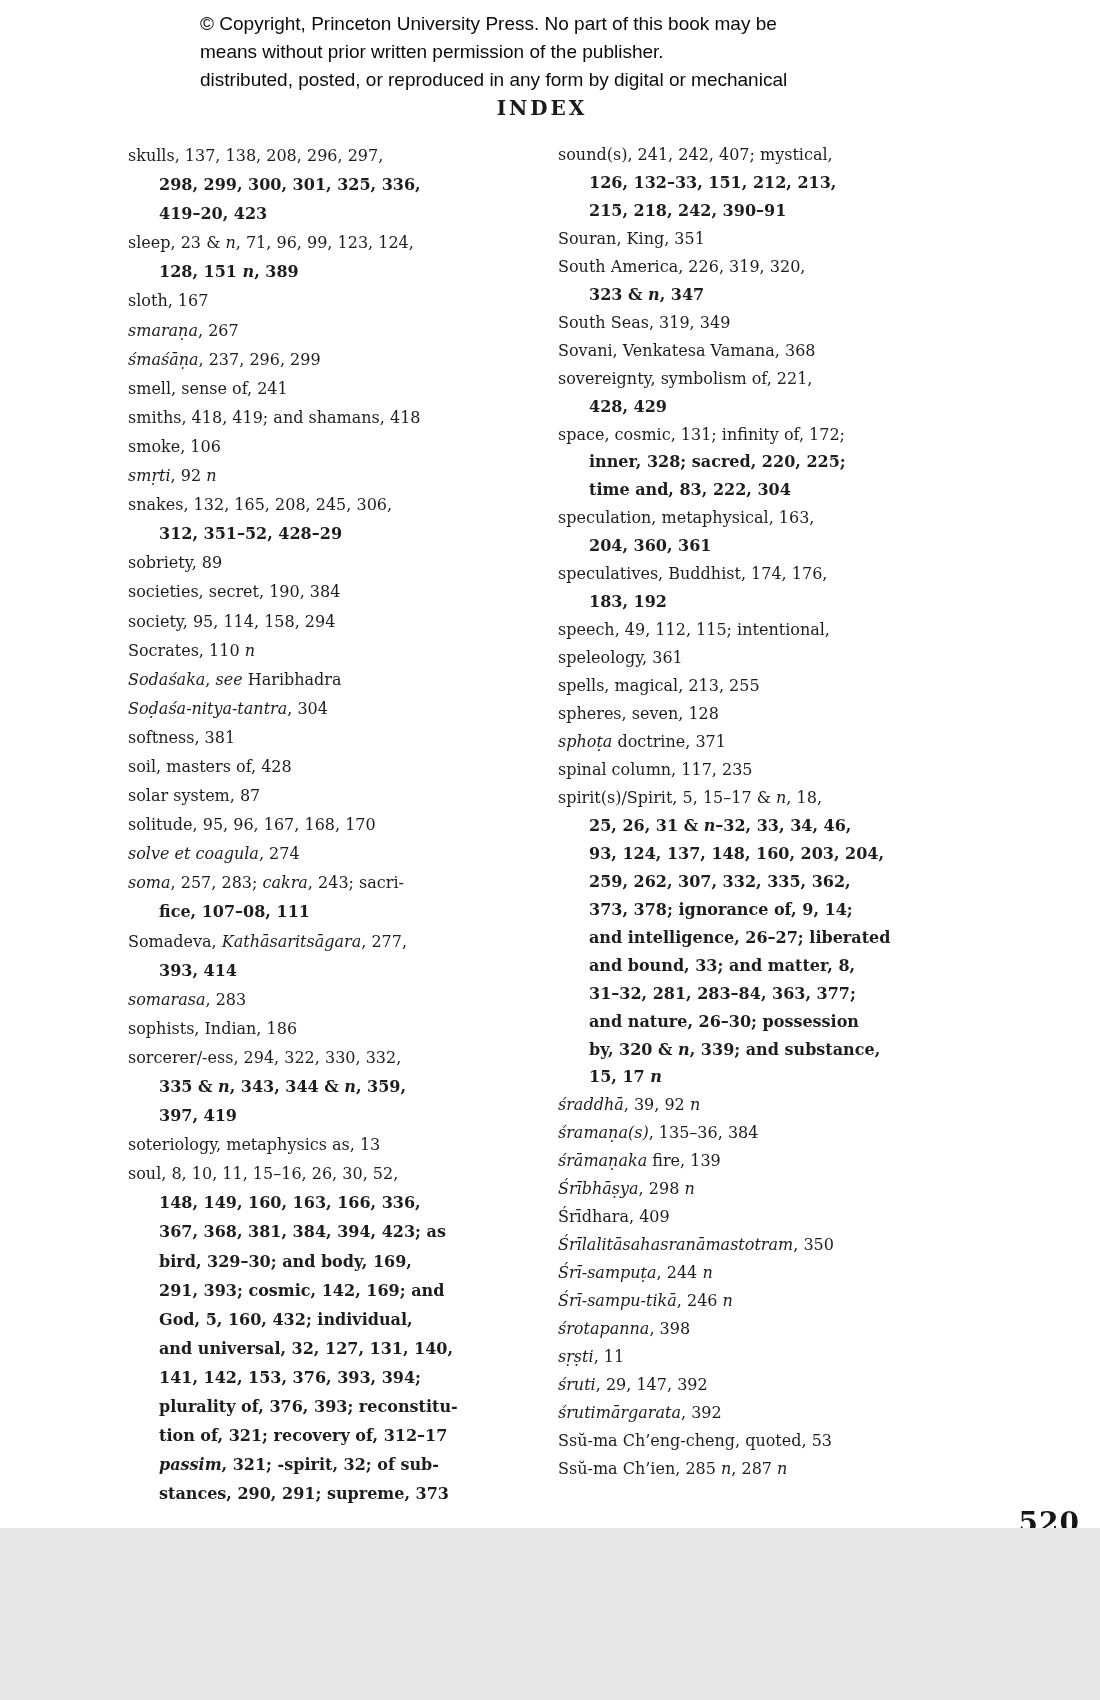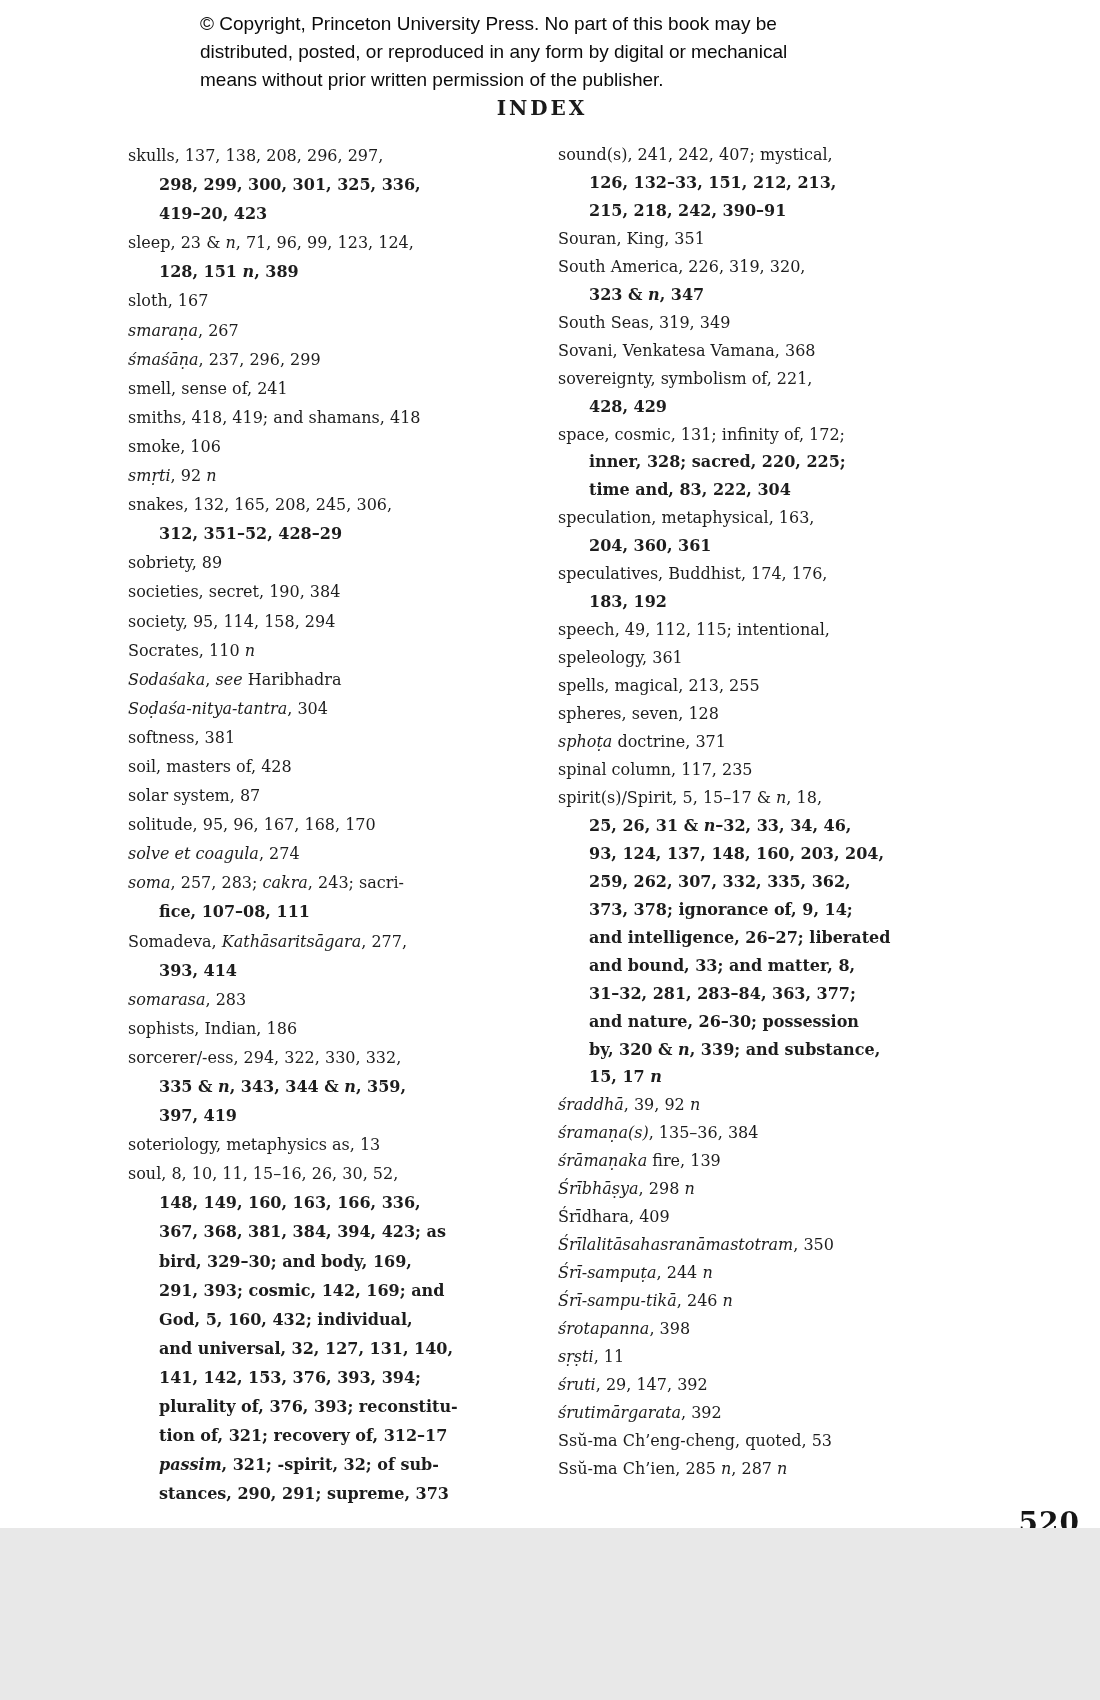--- a/index.html
+++ b/index.html
@@ -69,22 +69,22 @@
     color: #0b0b0b;
   }
 </style>
 </head>
 <body>
 
 <div class="page">
 
   <div class="copyright">
     <div>© Copyright, Princeton University Press. No part of this book may be</div>
+    <div>means without prior written permission of the publisher.</div>
     <div>distributed, posted, or reproduced in any form by digital or mechanical</div>
-    <div>means without prior written permission of the publisher.</div>
   </div>
 
   <h1 class="index-title">INDEX</h1>
 
   <div class="col col-left">
       <div class="idx-line"><span>skulls, 137, 138, 208, 296, 297,</span></div>
       <div class="idx-line ind"><span>298, 299, 300, 301, 325, 336,</span></div>
       <div class="idx-line ind"><span>419–20, 423</span></div>
       <div class="idx-line"><span>sleep, 23 &amp; </span><span class="it">n</span><span>, 71, 96, 99, 123, 124,</span></div>
       <div class="idx-line ind"><span>128, 151 </span><span class="it">n</span><span>, 389</span></div>

